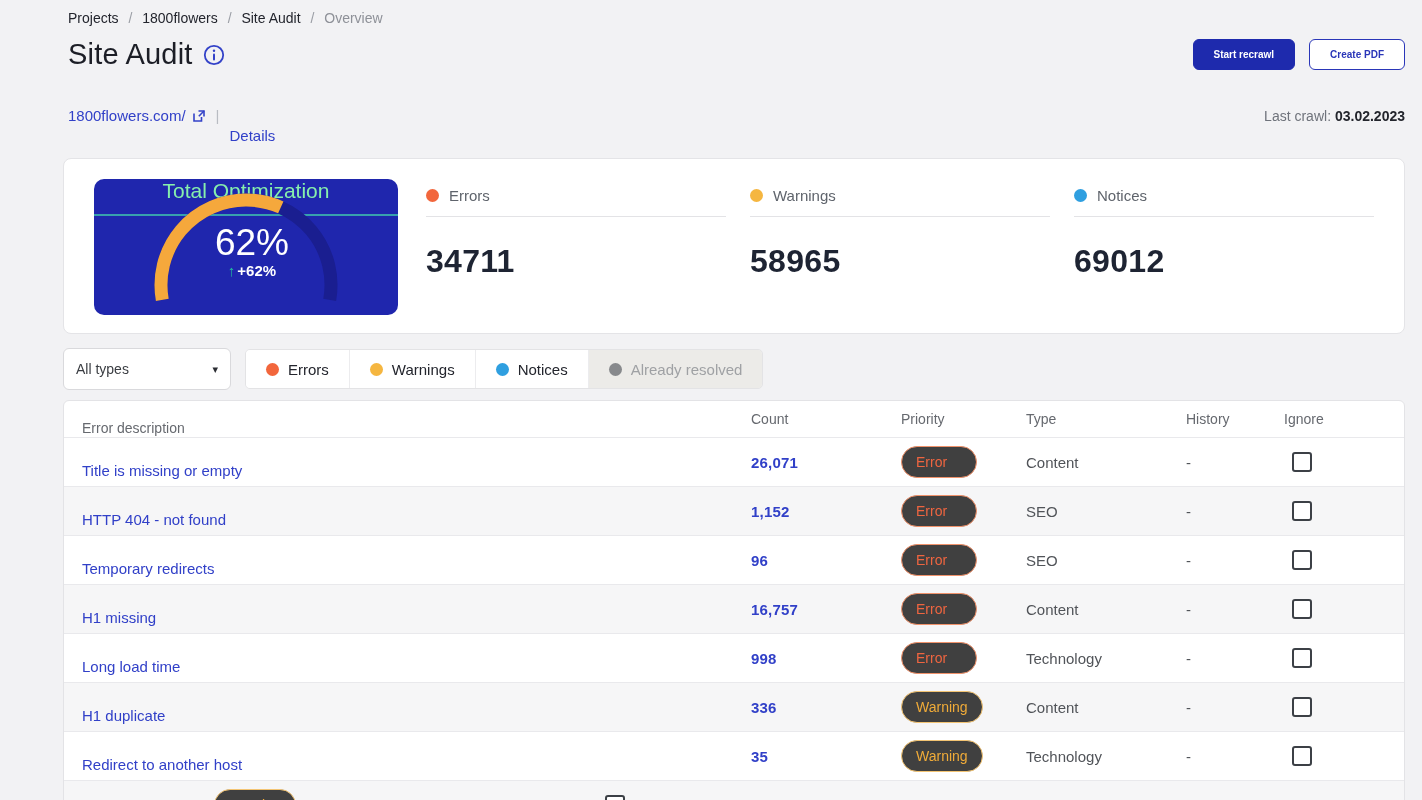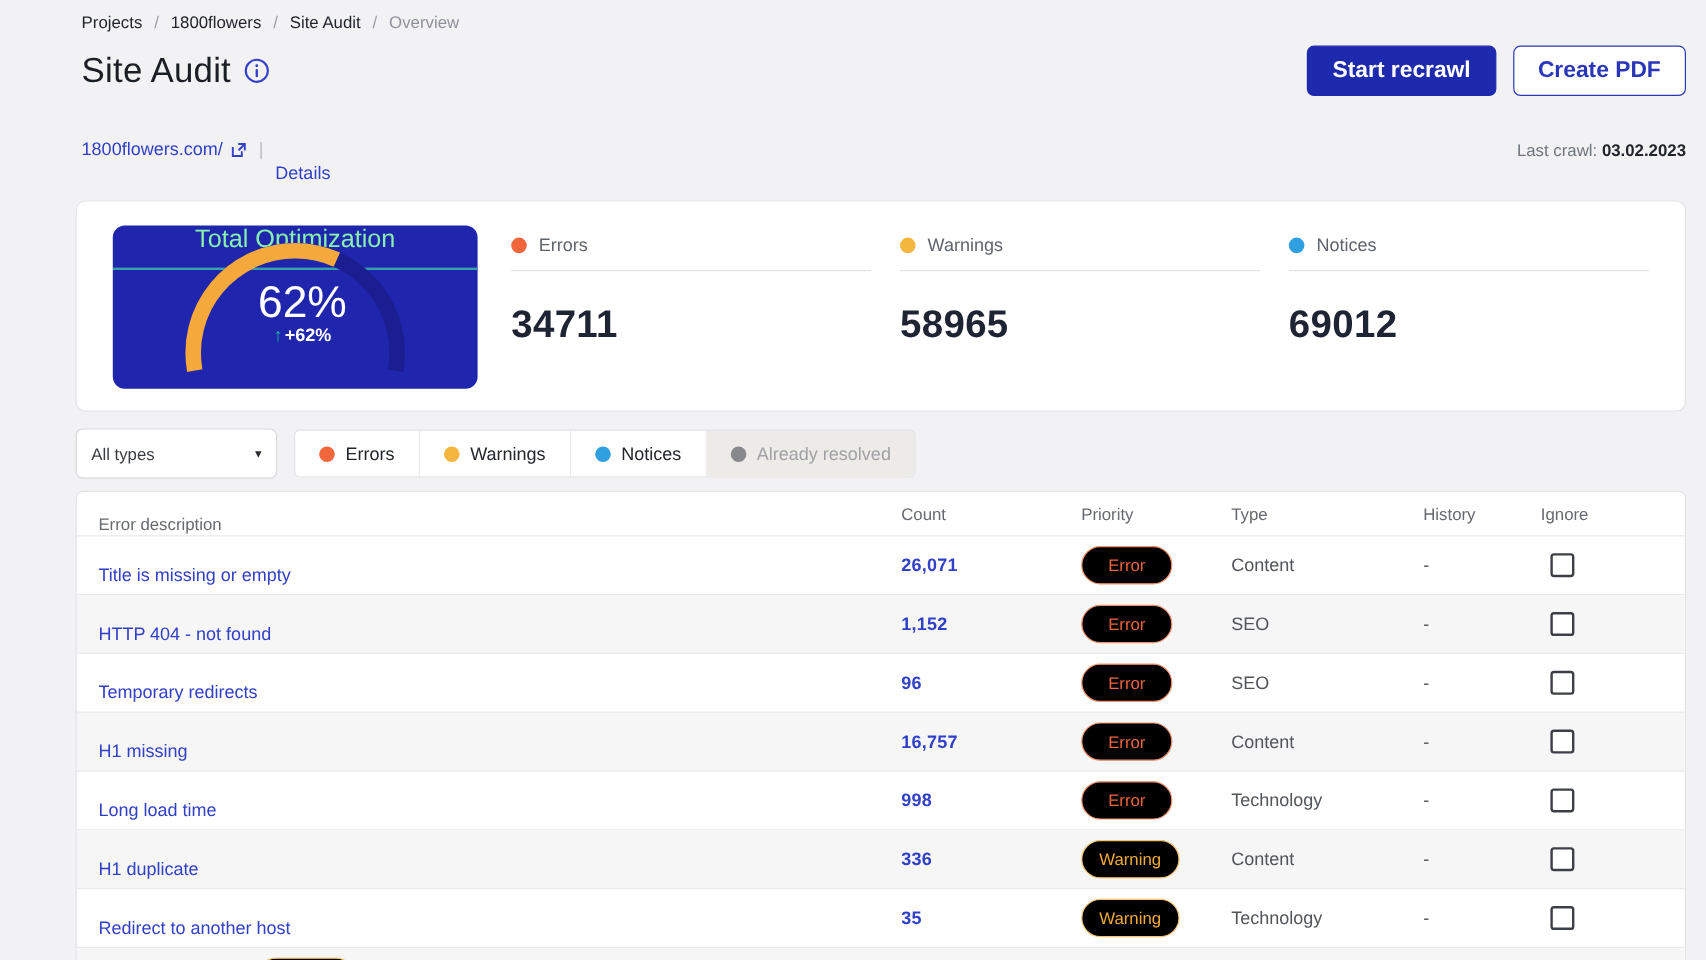--- a/index.html
+++ b/index.html
@@ -15,21 +15,21 @@
   .breadcrumb { font-size:14px; color:#23252d; padding-left:5px; padding-top:2px; }
   .breadcrumb .sep { color:#9b9ea5; margin:0 6px; }
   .breadcrumb .crumb { color:#23252d; cursor:pointer; }
   .breadcrumb .current { color:#8e9198; }
 
   
   .header-row { display:flex; align-items:center; margin-top:12px; padding-left:5px; }
   .page-title { font-size:29px; font-weight:400; color:#1c1e26; letter-spacing:.2px; }
   .info-icon { margin-left:10px; display:inline-flex; }
   .header-actions { margin-left:auto; display:flex; gap:14px; }
-  .btn { font-family:"Liberation Sans",sans-serif; font-size:19px; border-radius:6px; padding:9px 20px; cursor:pointer;text-align:right; }
+  .btn { font-family:"Liberation Sans",sans-serif; font-size:10px; border-radius:6px; padding:9px 20px; cursor:pointer;text-align:right; }
   .btn-primary { background:#1e2aad; color:#fff; border:1px solid #1e2aad; font-weight:700; }
   .btn-outline { background:#fff; color:#2a36b8; border:1px solid #2a36b8; font-weight:700; }
 
   
   .sub-row { display:flex; align-items:center; margin-top:16px; padding-left:5px; font-size:15px; }
   .site-link { color:#3140c8; text-decoration:none; font-weight:400; display:inline-flex; align-items:center; gap:6px; cursor:pointer; }
   .pipe { color:#b9bcc2; margin:0 10px; }
   .details-link { color:#3140c8; text-decoration:none; cursor:pointer;margin-top:40px; }
   .last-crawl { margin-left:auto; font-size:14px; color:#6f737b; }
   .last-crawl b { color:#23252c; font-weight:700; }
@@ -80,22 +80,22 @@
   .col-desc { flex:1; padding-left:18px;margin-top:17px; }
   .col-count { width:150px; }
   .col-priority { width:125px; display:flex; }
   .col-type { width:160px; color:#515459; }
   .col-history { width:98px; color:#515459; }
   .col-ignore { width:120px; display:flex; }
   .thead .col-desc, .thead .col-count, .thead .col-type, .thead .col-history { color:#66696f; }
   .desc-link, .count-link { color:#3140c8; text-decoration:none; cursor:pointer; }
   .count-link { font-weight:600; letter-spacing:.2px; }
   .pill {
-    display:inline-block; min-width:76px; text-align:center; padding:7px 14px; border-radius:17px;
-    font-size:14px; background:#000000;
+    display:inline-block; min-width:76px; padding:7px 14px; border-radius:17px;
+    font-size:14px; background:#404040;
   }
   .pill-error { border:1.5px solid #f0926b; color:#ef6540; }
   .pill-warning { border:1.5px solid #f3c473; color:#f0ab38; }
   .checkbox { width:20px; height:20px; border:2px solid #3c4046; border-radius:3px; background:#fff; cursor:pointer; margin-left:8px; }
 </style>
 </head>
 <body>
 
 <div class="page">
 

